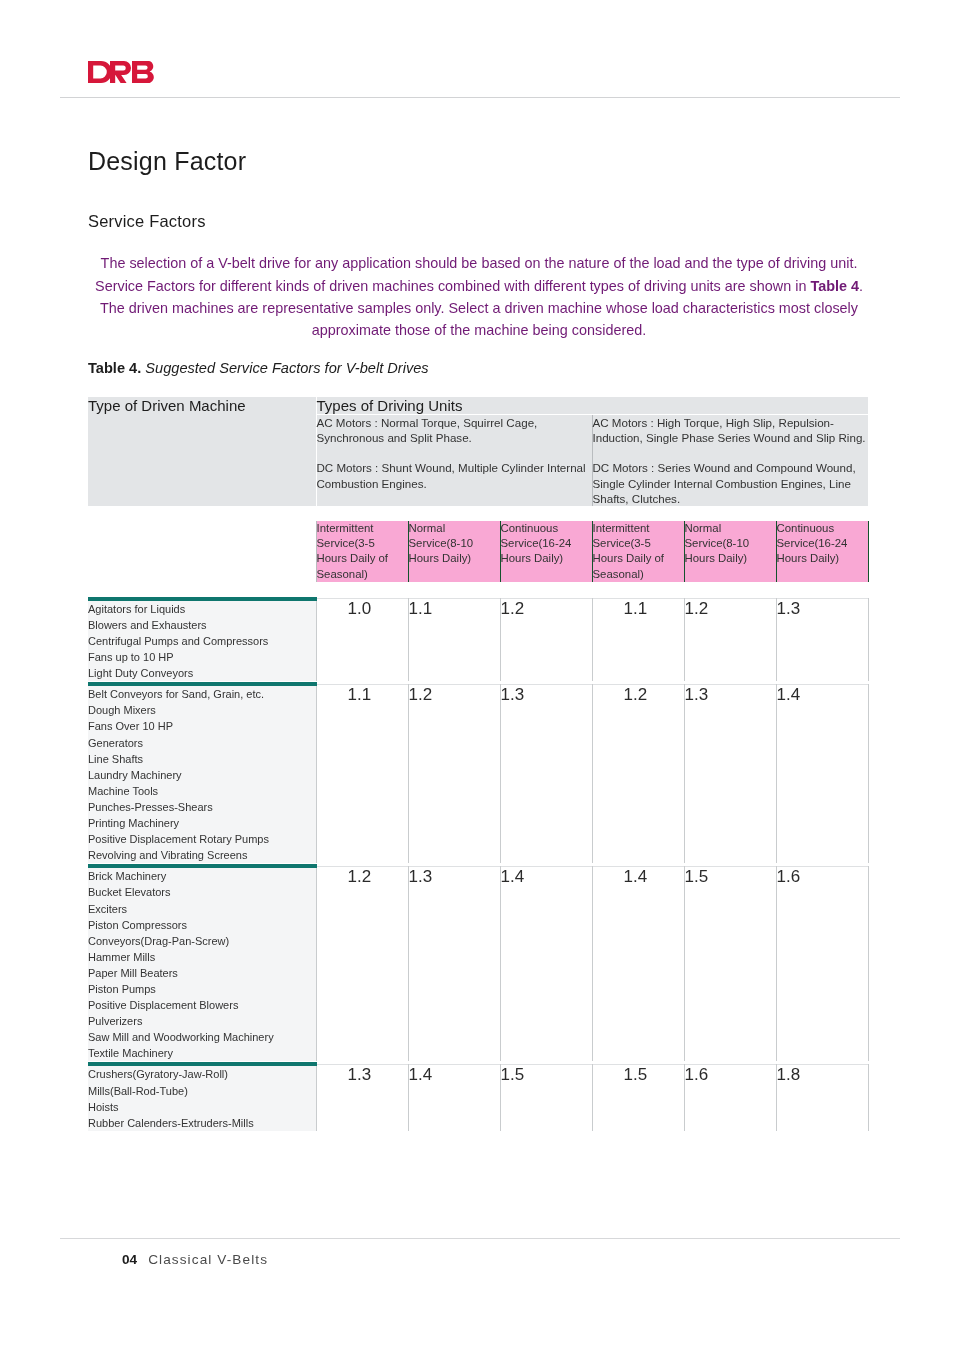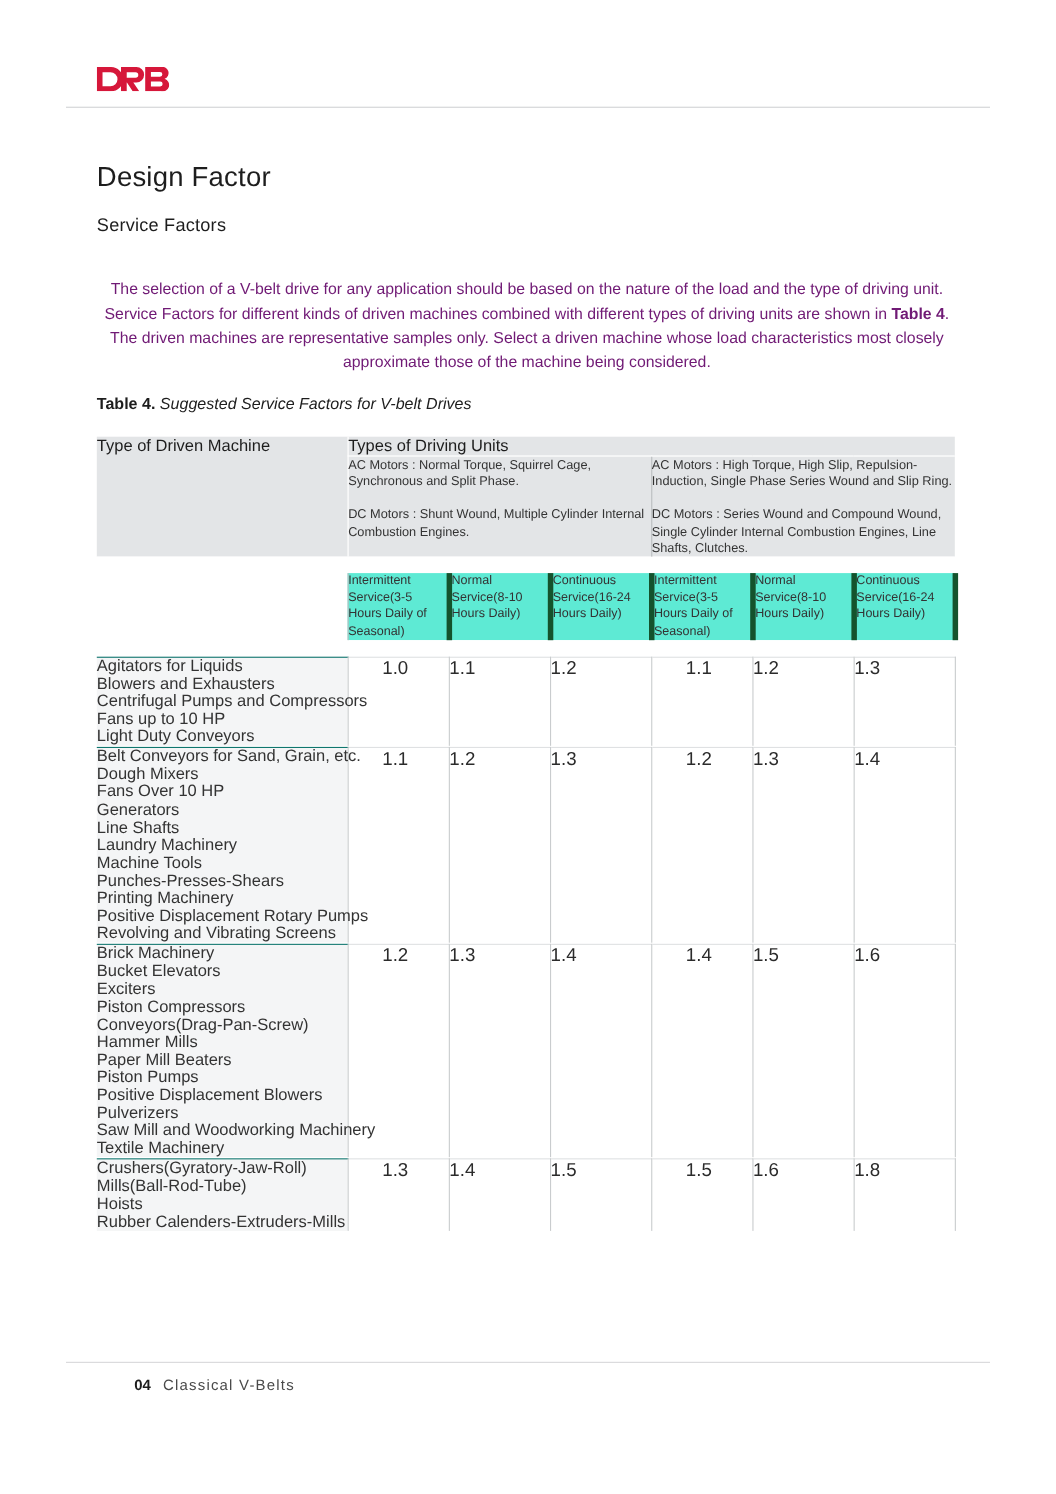--- a/index.html
+++ b/index.html
@@ -55,21 +55,21 @@
     left: 88px;
     top: 130px;
     font-size: 25px;
     font-weight: 400;
     letter-spacing: 0.2px;
     color: #1d1d1d;
   }
   .section-title {
     position: absolute;
     left: 88px;
-    top: 182px;
+    top: 198px;
     font-size: 16.5px;
     font-weight: 400;
     letter-spacing: 0.2px;
     color: #1d1d1d;
   }
 
   
   .intro {
     position: absolute;
     left: 88px;
@@ -136,39 +136,39 @@
     font-size: 11.6px;
     line-height: 15.2px;
     color: #333333;
   }
   .group-desc .para-gap { height: 15px; }
   .group-desc.left-group { border-right: 1px solid #b9bcbf; }
 
   .spacer-row td { height: 15px; background: #ffffff; }
 
   .sub-hdr {
-    background: #5eead4;
+    background: #f9a8d4;
     font-size: 11.4px;
     line-height: 15.2px;
     color: #333333;
     padding: 8px 6px 12px 10px;
-    border-right: 5px solid #14532d;
+    border-right: 1px solid #14532d;
     border-left: 1px solid #ffffff;
     vertical-align: top;
   }
   .sub-hdr.group-start { border-left: 1px solid #b9bcbf; }
   .sub-hdr.blank-left { background: #ffffff; border-left: none; border-right: none; }
 
   .machine-cell {
     background: #f4f5f6;
     padding: 11px 10px 12px 12px;
-    font-size: 15px;
+    font-size: 11px;
     line-height: 16.1px;
     color: #333333;
-    border-top: 1px solid #0f766e;
+    border-top: 4px solid #0f766e;
     border-right: 1px solid #c9ccce;
   }
   .machine-cell div { white-space: nowrap; }
 
   .val-cell {
     background: #ffffff;
     text-align: center;
     vertical-align: middle;
     font-size: 17px;
     color: #2b2b2b;

